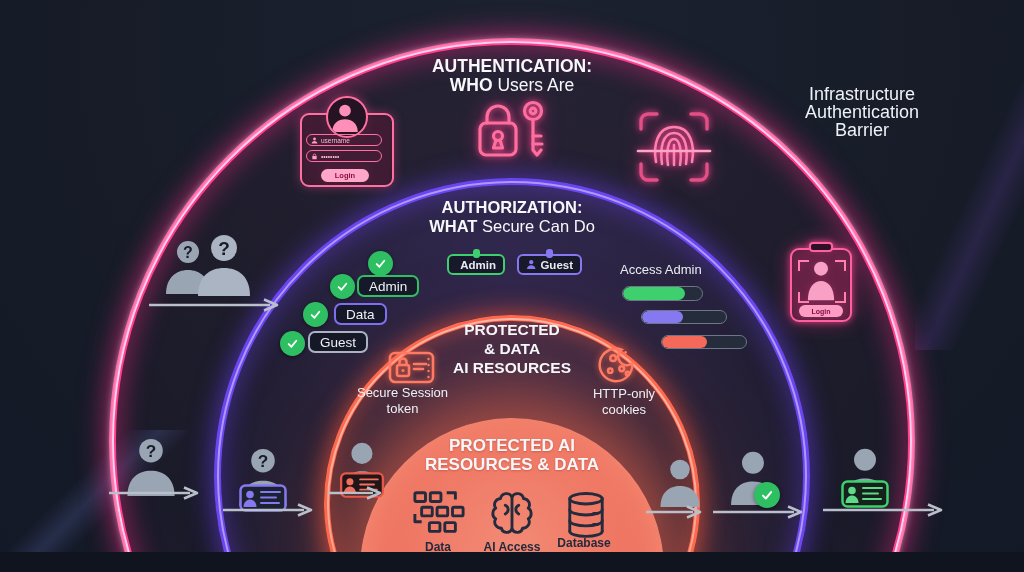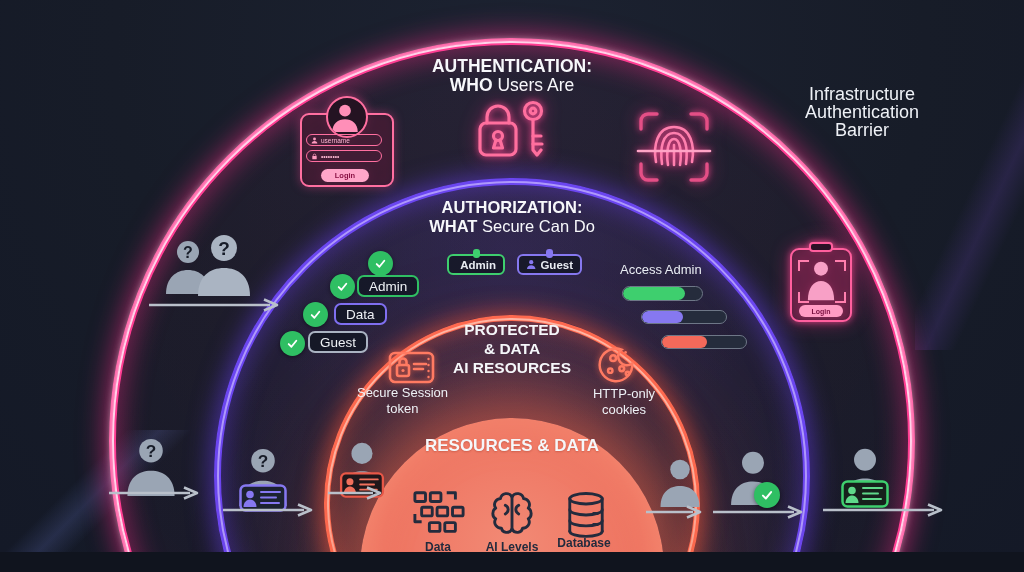--- a/index.html
+++ b/index.html
@@ -335,20 +335,21 @@
       </g>
       <circle cx="34" cy="13" r="1.4" fill="#ff7a62"></circle>
     </svg>
   </div>
   <div class="abs ctr minilabel" id="cookie-label">
     <div>HTTP-only</div>
     <div>cookies</div>
   </div>
 
   <div class="abs ctr" id="core-heading">
+    <div>PROTECTED AI</div>
     <div>RESOURCES &amp; DATA</div>
   </div>
 
   <div class="abs" style="left:412px;top:490px">
     <svg width="54" height="46" viewBox="0 0 56 46">
       <g fill="none" stroke="#232b3d" stroke-width="3" stroke-linejoin="round">
         <rect x="3" y="2" width="11" height="9" rx="1.5"></rect>
         <rect x="19" y="2" width="11" height="9" rx="1.5"></rect>
         <path d="M36 2 h9 v7"></path>
         <rect x="10" y="17" width="11" height="9" rx="1.5"></rect>
@@ -379,21 +380,21 @@
         <path d="M39 9 V43"></path>
         <path d="M5 43 a17 5.5 0 0 0 34 0"></path>
         <path d="M5 20.5 a17 5.5 0 0 0 34 0"></path>
         <path d="M5 32 a17 5.5 0 0 0 34 0"></path>
         <path d="M30 24.5 h4"></path>
         <path d="M30 36 h4"></path>
       </g>
     </svg>
   </div>
   <div class="abs ctr corelabel" id="lbl-data">Data</div>
-  <div class="abs ctr corelabel" id="lbl-ai">AI Levels</div>
+  <div class="abs ctr corelabel" id="lbl-ai">AI Access</div>
   <div class="abs ctr corelabel" id="lbl-db">Database</div>
 
   <div class="fig" id="fig-pair">
     <svg width="104" height="66" viewBox="0 0 104 66">
       <g fill="#9aa5b4">
         <circle cx="30" cy="18" r="11"></circle>
         <path d="M8 60 C8 44 18 36 30 36 C42 36 52 44 52 60 Z"></path>
       </g>
       <text x="30" y="24" font-size="16" font-weight="bold" fill="#171c28" text-anchor="middle">?</text>
       <g fill="#aab4c2">

